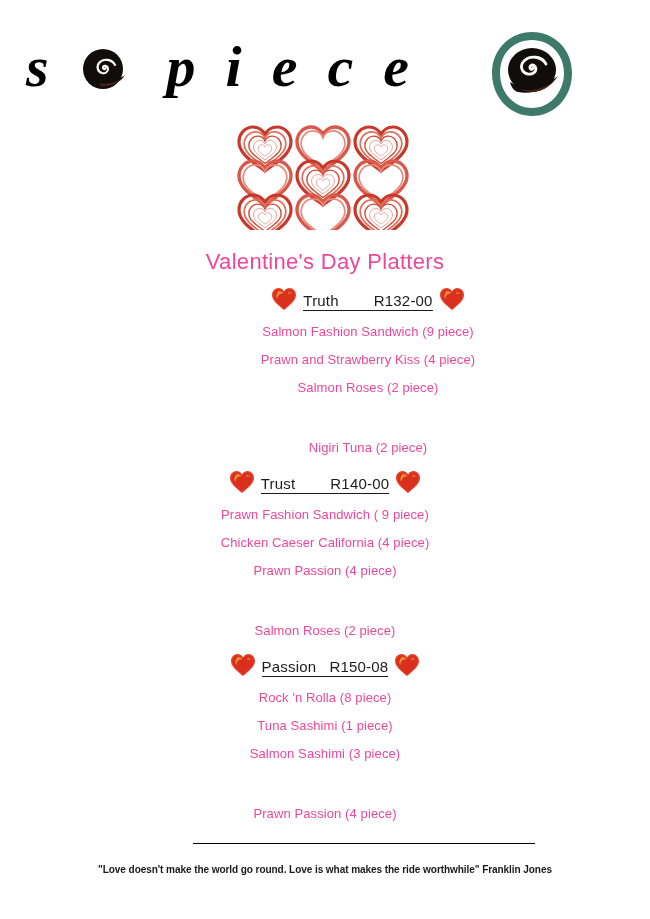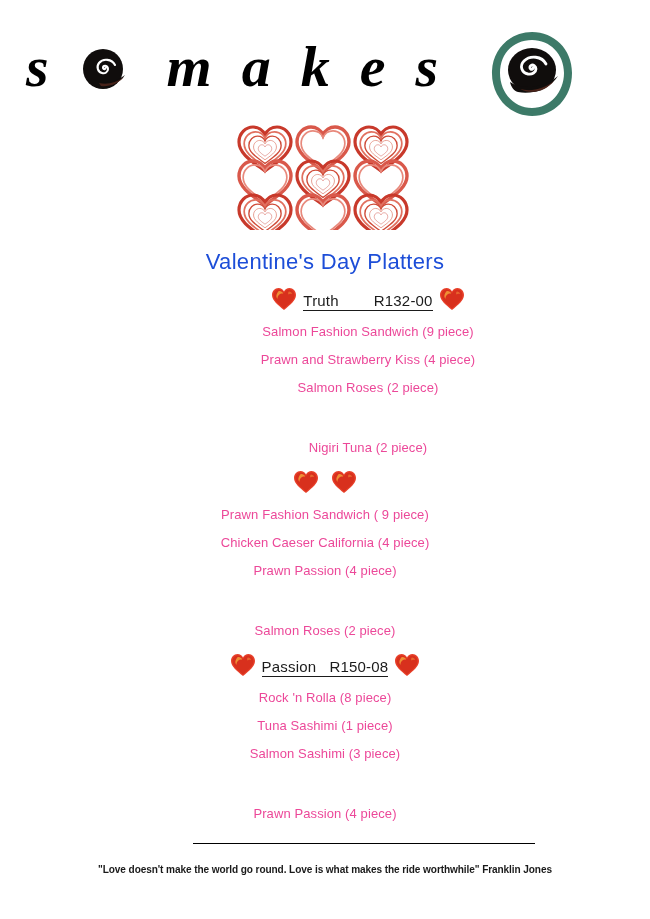--- a/index.html
+++ b/index.html
@@ -70,21 +70,21 @@
   
   .page-title {
     position: absolute;
     top: 249px;
     left: 0;
     width: 650px;
     text-align: center;
     font-size: 22px;
     font-weight: 400;
     letter-spacing: 0.3px;
-    color: #1d4ed8;
+    color: #ec4899;
   }
 
   
   .platter { position: absolute; left: 0; width: 650px; }
   .platter-heading {
     position: relative;
     width: 650px;
     height: 30px;
     display: flex;
     align-items: center;
@@ -160,21 +160,21 @@
   <div class="wordmark">
     <span class="letter">s</span>
     <span class="swirl-letter">
       <svg width="58" height="50" viewBox="0 0 58 50" xmlns="http://www.w3.org/2000/svg" aria-hidden="true">
         <circle cx="24" cy="24" r="20" fill="#100d0c"></circle>
         <path d="M36 20c-3-6-12-7-16-2-3 4-1 9 3 10 3 1 6-1 6-4 0-2-2-4-4-3-1 .5-1.5 2-.4 2.8.8.6 1.9.1 1.9-.8" fill="none" stroke="#ffffff" stroke-width="2.1" stroke-linecap="round"></path>
         <path d="M12 33c8 6 22 6 34-3-6 9-18 13-28 11-3-.6-5-4-6-8z" fill="#100d0c"></path>
         <path d="M20 38c8 2 17 0 25-6-6 7-15 10-23 9z" fill="#5a2a1e" opacity="0.75"></path>
       </svg>
     </span>
-    <span class="letter">makes</span>
+    <span class="letter">piece</span>
   </div>
 
   <div class="logo-badge">
     <svg width="92" height="92" viewBox="0 0 92 92" xmlns="http://www.w3.org/2000/svg" aria-hidden="true">
       <path d="M46 4C25 4 7 20 6 43c-1 25 17 45 40 45 22 0 40-18 40-43C86 21 68 4 46 4zm0 8c18 0 32 14 32 33S64 80 46 80 14 65 14 45 28 12 46 12z" fill="#3d7a68"></path>
       <path d="M20 14c6-5 14-8 22-8-7 2-14 5-19 10zM78 30c4 9 4 20 0 30 1-10 1-20 0-30zM26 78c7 5 16 7 25 6-9 2-18 0-25-6z" fill="#3d7a68"></path>
       <ellipse cx="46" cy="42" rx="24" ry="22" fill="#100d0c"></ellipse>
       <path d="M60 36c-4-8-16-9-22-3-5 5-2 12 4 13 4 1 8-2 8-5 0-3-3-5-5-3.5-1.3.8-1.6 2.7-.3 3.6 1 .7 2.4 0 2.4-1.1" fill="none" stroke="#ffffff" stroke-width="2.8" stroke-linecap="round"></path>
       <path d="M24 54c12 8 32 7 48-6-8 13-26 19-40 16-4-1-7-5-8-10z" fill="#100d0c"></path>
       <path d="M34 61c11 3 24 0 34-8-8 10-22 14-34 8z" fill="#5a2a1e" opacity="0.8"></path>
@@ -253,20 +253,21 @@
   <div class="platter-heading">
     <span class="heading-inner">
       <span class="emoji-heart left">
         <svg width="26" height="24" viewBox="0 0 26 24" xmlns="http://www.w3.org/2000/svg" aria-hidden="true">
           <path d="M13 23C7 18 1 13.5 1 8 1 4 4 1 7.5 1 10 1 12 2.5 13 4.5 14 2.5 16 1 18.5 1 22 1 25 4 25 8c0 5.5-6 10-12 15z" fill="#e8402a"></path>
           <path d="M13 21.5C8 17 2.5 13 2.5 8.2 2.5 5 4.8 2.6 7.6 2.6c2.2 0 4.1 1.4 5.4 3.6 1.3-2.2 3.2-3.6 5.4-3.6 2.8 0 5.1 2.4 5.1 5.6 0 4.8-5.5 8.8-10.5 13.3z" fill="#d8301d"></path>
           <path d="M7.5 4.2c2.2-.4 4 .7 4.8 2.4-1.6-.2-3.3.3-4.4 1.4-1 1-1.6 2.5-1.3 3.8-1.6-1.6-1.9-4 .9-7.6z" fill="#f3a03a" opacity="0.85"></path>
           <path d="M17.8 4.4c1.8.1 3 1.2 3.4 2.6-1.3-.6-2.7-.4-3.7.4-.6-1.1-.5-2.2.3-3z" fill="#f28b3a" opacity="0.6"></path>
         </svg>
       </span>
+      <span class="heading-text">Trust        R140-00</span>
       <span class="emoji-heart right">
         <svg width="26" height="24" viewBox="0 0 26 24" xmlns="http://www.w3.org/2000/svg" aria-hidden="true">
           <path d="M13 23C7 18 1 13.5 1 8 1 4 4 1 7.5 1 10 1 12 2.5 13 4.5 14 2.5 16 1 18.5 1 22 1 25 4 25 8c0 5.5-6 10-12 15z" fill="#e8402a"></path>
           <path d="M13 21.5C8 17 2.5 13 2.5 8.2 2.5 5 4.8 2.6 7.6 2.6c2.2 0 4.1 1.4 5.4 3.6 1.3-2.2 3.2-3.6 5.4-3.6 2.8 0 5.1 2.4 5.1 5.6 0 4.8-5.5 8.8-10.5 13.3z" fill="#d8301d"></path>
           <path d="M7.5 4.2c2.2-.4 4 .7 4.8 2.4-1.6-.2-3.3.3-4.4 1.4-1 1-1.6 2.5-1.3 3.8-1.6-1.6-1.9-4 .9-7.6z" fill="#f3a03a" opacity="0.85"></path>
           <path d="M17.8 4.4c1.8.1 3 1.2 3.4 2.6-1.3-.6-2.7-.4-3.7.4-.6-1.1-.5-2.2.3-3z" fill="#f28b3a" opacity="0.6"></path>
         </svg>
       </span>
     </span>
   </div>

